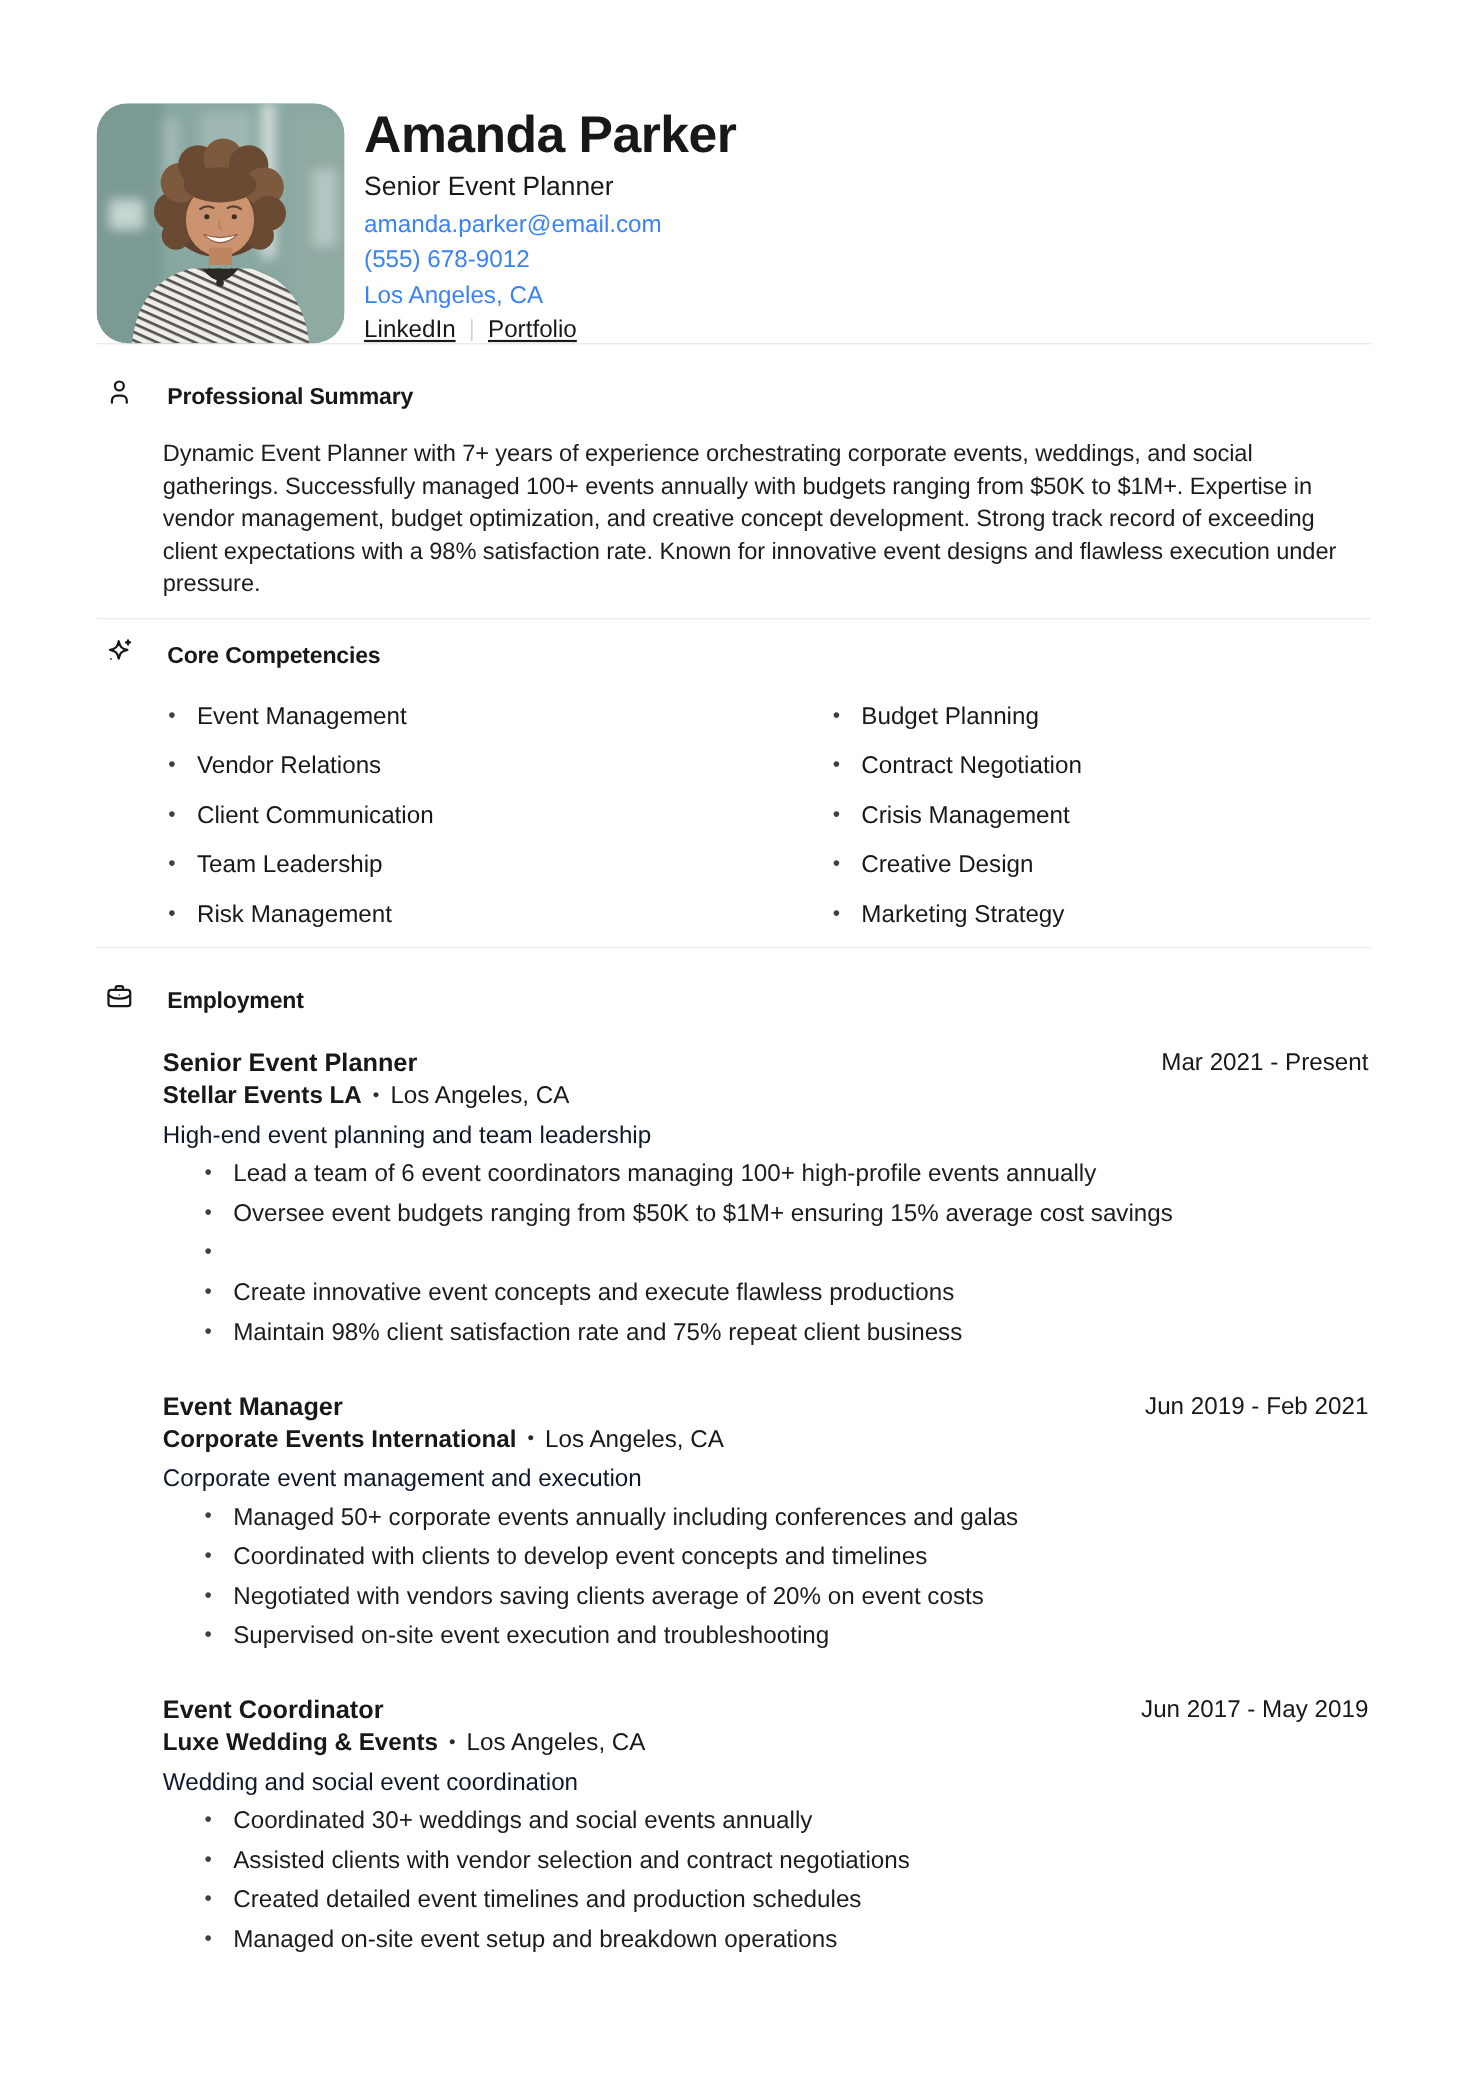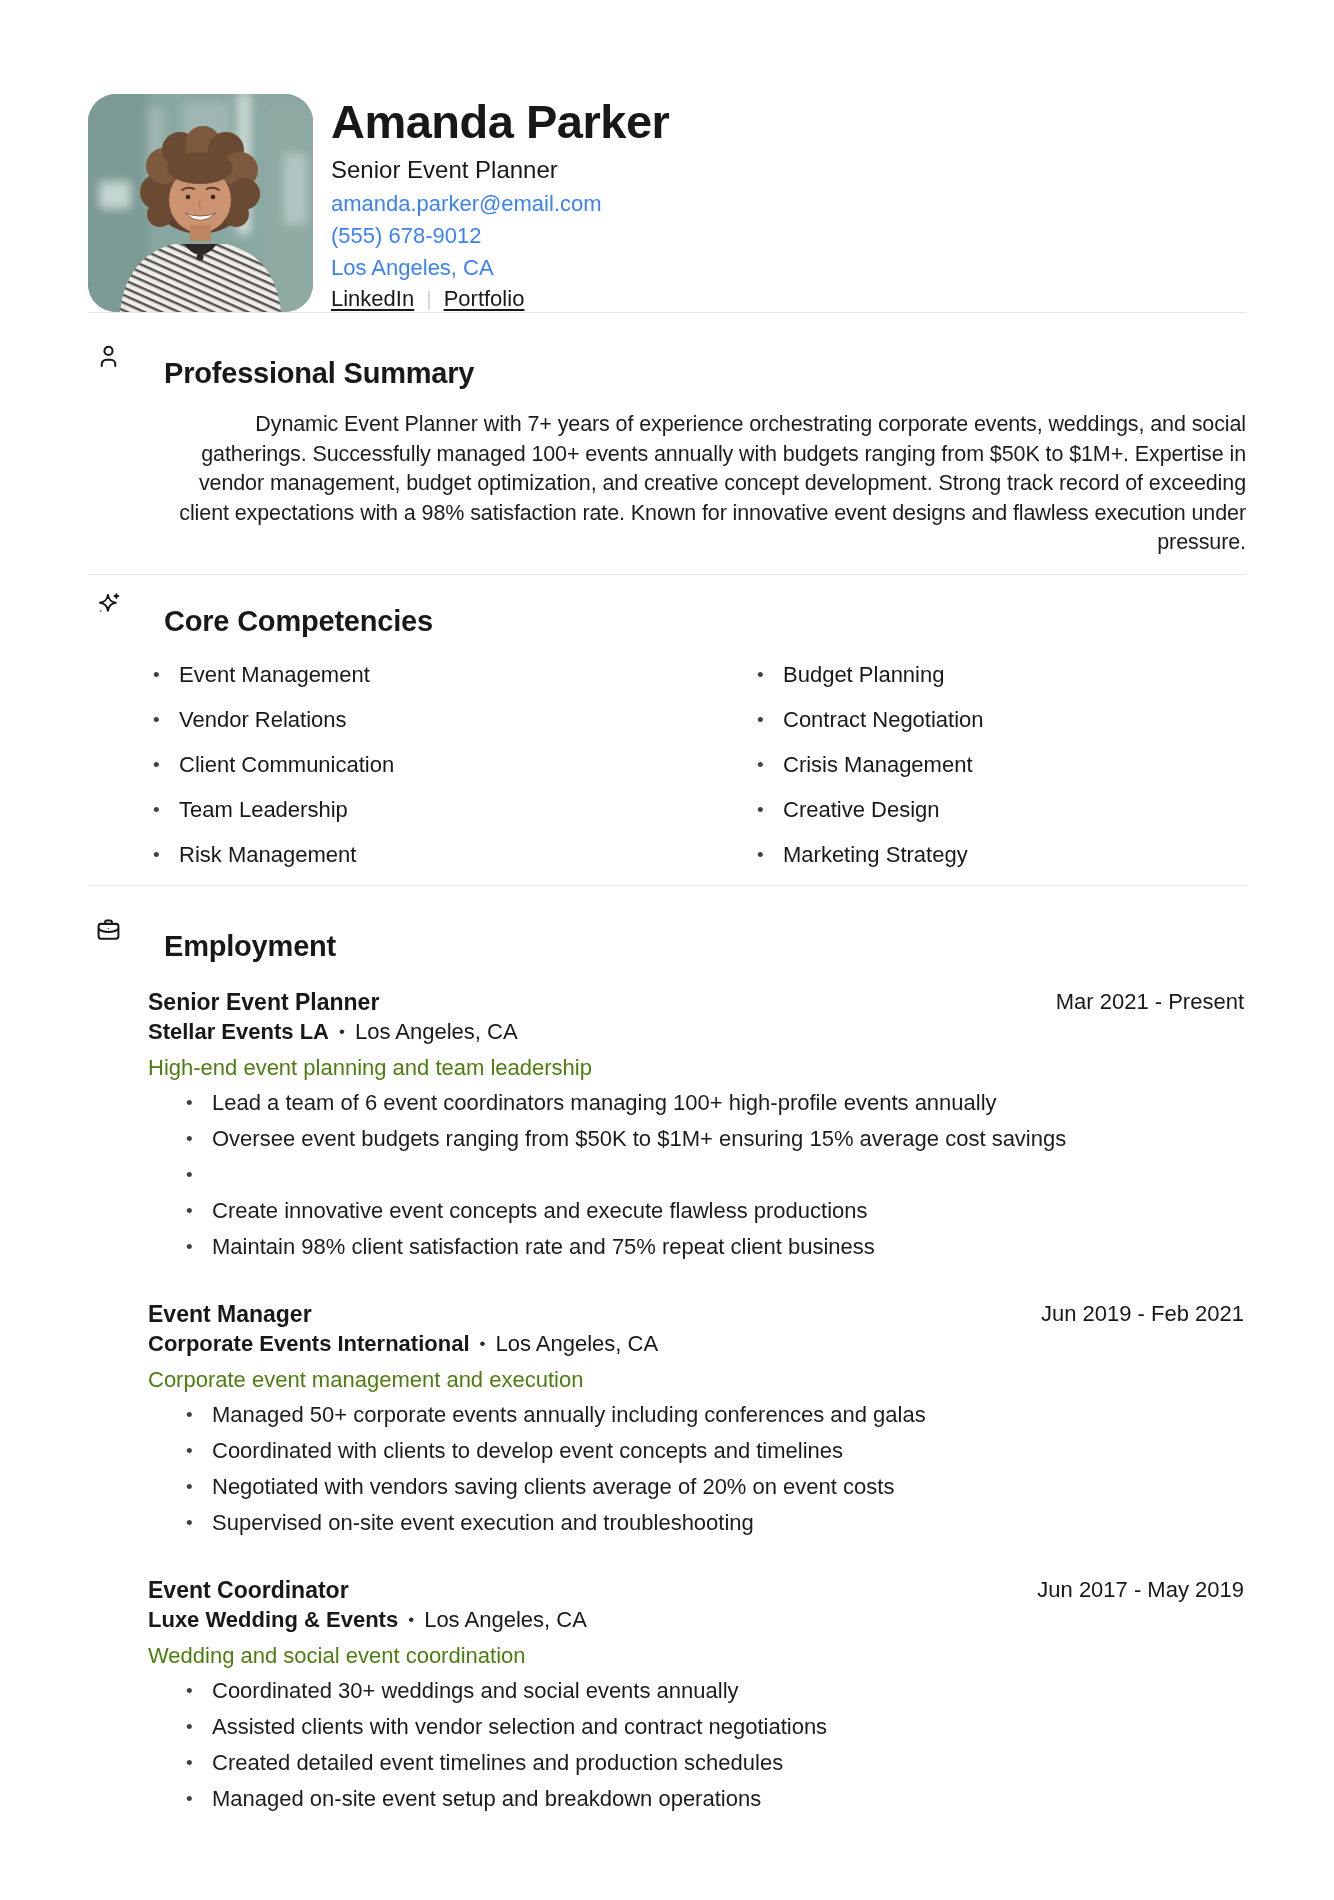--- a/index.html
+++ b/index.html
@@ -33,51 +33,51 @@
 
   
   hr.divider { border: none; border-top: 1px solid #e7e6e4; margin: 0; }
   .hr-1 { margin-top: 27px; }
 
   
   section { display: grid; grid-template-columns: 60px 1fr; }
   .sec-icon { padding-left: 7px; padding-top: 4px; }
   .sec-icon svg { width: 27px; height: 27px; }
   .sec-body { min-width: 0; }
-  .sec-head { font-size: 29px; font-weight: 700; letter-spacing: -0.2px; line-height: 36px; margin: 16px; }
+  .sec-head { font-size: 21px; font-weight: 700; letter-spacing: -0.2px; line-height: 36px; margin: 4px; }
   .sec-pad-top-sm { padding-top: 12px; }
   .sec-pad-top-md { padding-top: 26px; }
   .sec-pad-bottom { padding-bottom: 16px; }
 
   
   .summary-text {
     margin: 19px 0 0 0;
     font-size: 21.5px; line-height: 29.5px; letter-spacing: -0.1px;
-    max-width: 1100px; color: #1c1c1f; text-align: right;
+    max-width: 1100px; color: #1c1c1f;
   }
 
   
   .comp-grid { display: grid; grid-template-columns: 604px 1fr; margin-top: 22px; }
   ul.plain { list-style: none; margin: 0; padding: 0 0 0 5px; }
   ul.plain li { display: flex; font-size: 22px; line-height: 28px; margin-bottom: 17px; }
   ul.plain li:last-child { margin-bottom: 0; }
   .marker { width: 26px; flex: none; color: #3f3f46; font-size: 19px; }
 
   
   .jobs { margin-top: 23px; }
   .job { margin-bottom: 39px; }
   .job:last-child { margin-bottom: 0; }
   .job-head { display: flex; justify-content: space-between; align-items: flex-start; }
   .job-title { font-size: 23px; font-weight: 600; line-height: 30px; }
   .job-company-line { font-size: 22px; line-height: 30px; }
   .job-company { font-weight: 700; }
   .dot-sep { font-size: 17px; margin: 0 10px; color: #2b2b2e; vertical-align: 2px; }
   .job-loc { font-weight: 400; }
   .job-dates { font-size: 22px; line-height: 30px; white-space: nowrap; padding-right: 2px; }
-  .job-desc { margin: 8px 0 0 0; font-size: 22px; line-height: 26px; color: #4d7c0f; }
+  .job-desc { margin: 8px 0 0 0; font-size: 22px; line-height: 26px; color: #0f172a; }
   ul.job-bullets { list-style: none; margin: 8px 0 0 38px; padding: 0; }
   ul.job-bullets li { display: flex; font-size: 22px; line-height: 27px; margin-bottom: 9px; color: #1c1c1f; }
   ul.job-bullets li:last-child { margin-bottom: 0; }
 </style>
 </head>
 <body>
 
 <div class="page">
 
   <header class="hdr">

